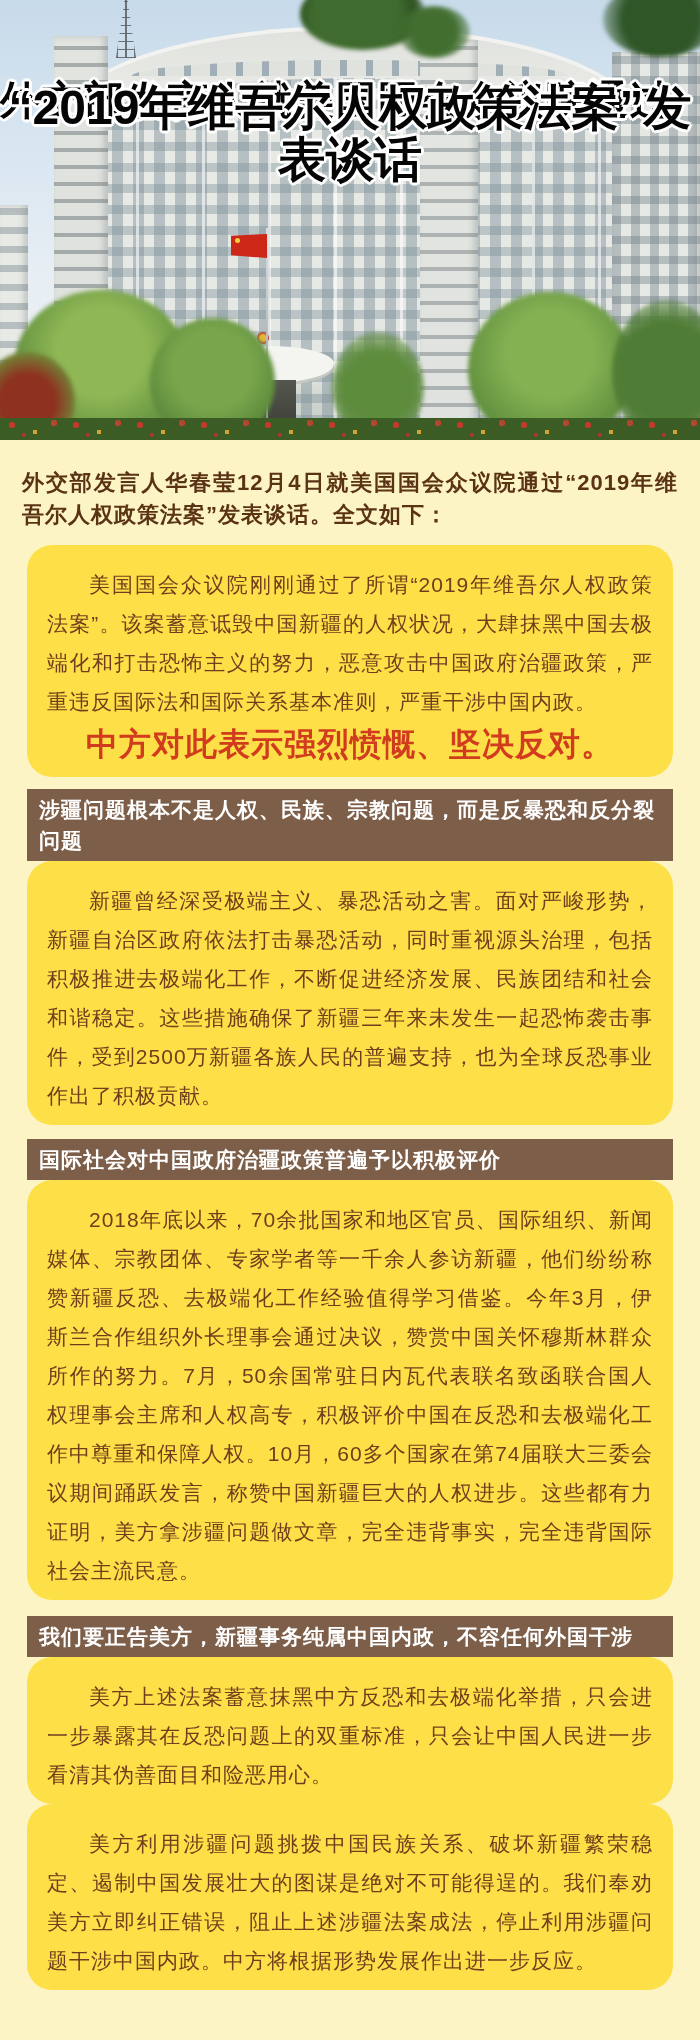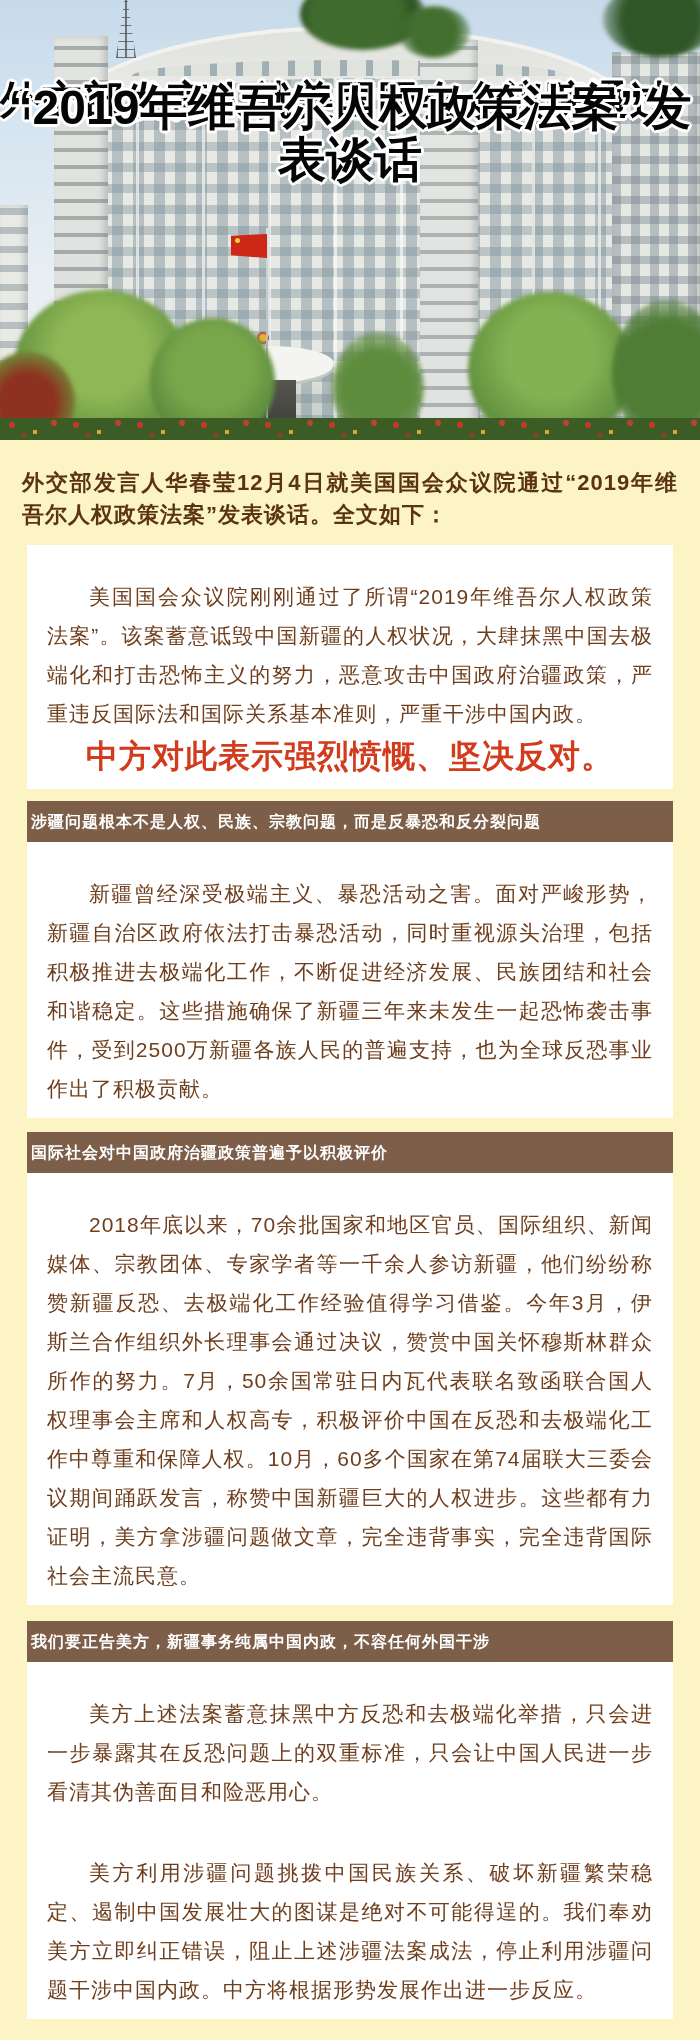--- a/index.html
+++ b/index.html
@@ -95,33 +95,33 @@
   .headline .l1{font-size:40px;letter-spacing:2px;line-height:52px;}
   .headline .l2{font-size:48px;letter-spacing:0;line-height:52px;margin-top:8px;}
 
   
   .intro{
     margin:0;padding:27px 22px 0 22px;
     color:#5A3214;font-weight:bold;font-size:22px;line-height:32px;letter-spacing:1px;
     text-align:justify;
   }
   .box{
-    margin:0 27px;background:#ffffff;padding:32px 20px 10px 20px;
+    margin:0 27px;background:#fde047;padding:20px 20px 10px 20px;border-radius:25px;
   }
   .box p{
     margin:0;color:#6E3E1D;font-size:21px;line-height:39px;letter-spacing:1px;
     text-align:justify;text-indent:2em;
   }
   .box p.red{
     color:#D23C1E;font-weight:bold;font-size:32px;line-height:46px;
     text-align:center;text-indent:0;letter-spacing:1px;
   }
   .sec-head{
     margin:12px 27px 0 27px;background:#7D5E48;color:#FFFFFF;
-    font-size:16px;font-weight:bold;line-height:31px;padding:5px 4px;
+    font-size:21px;font-weight:bold;line-height:31px;padding:5px 12px;
     letter-spacing:1px;
   }
   .sec-head.center{}
   .mt14{margin-top:14px;} .mt16{margin-top:16px;} .mt18{margin-top:18px;}
 </style>
 </head>
 <body>
 
 <div class="page">
 

